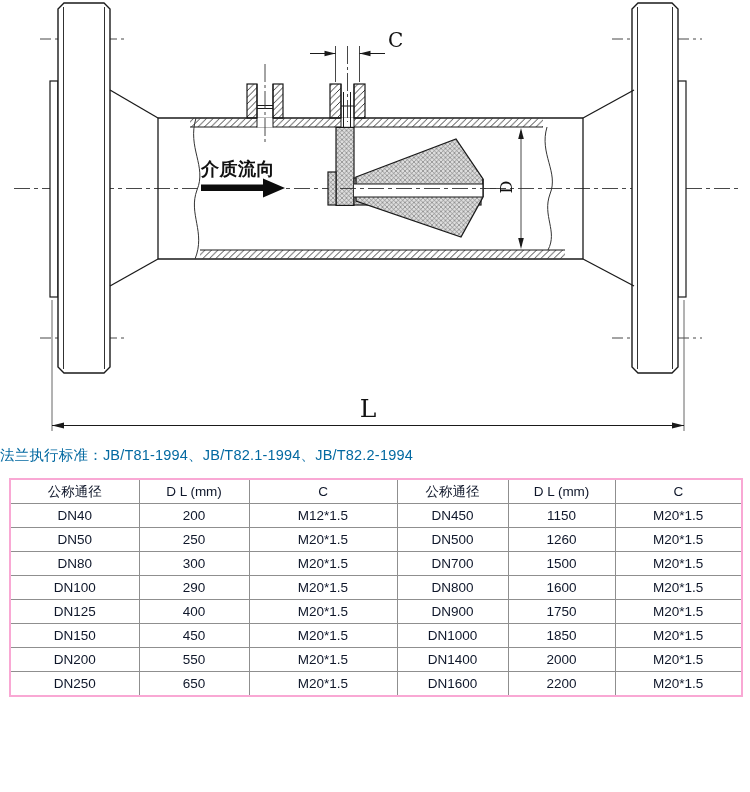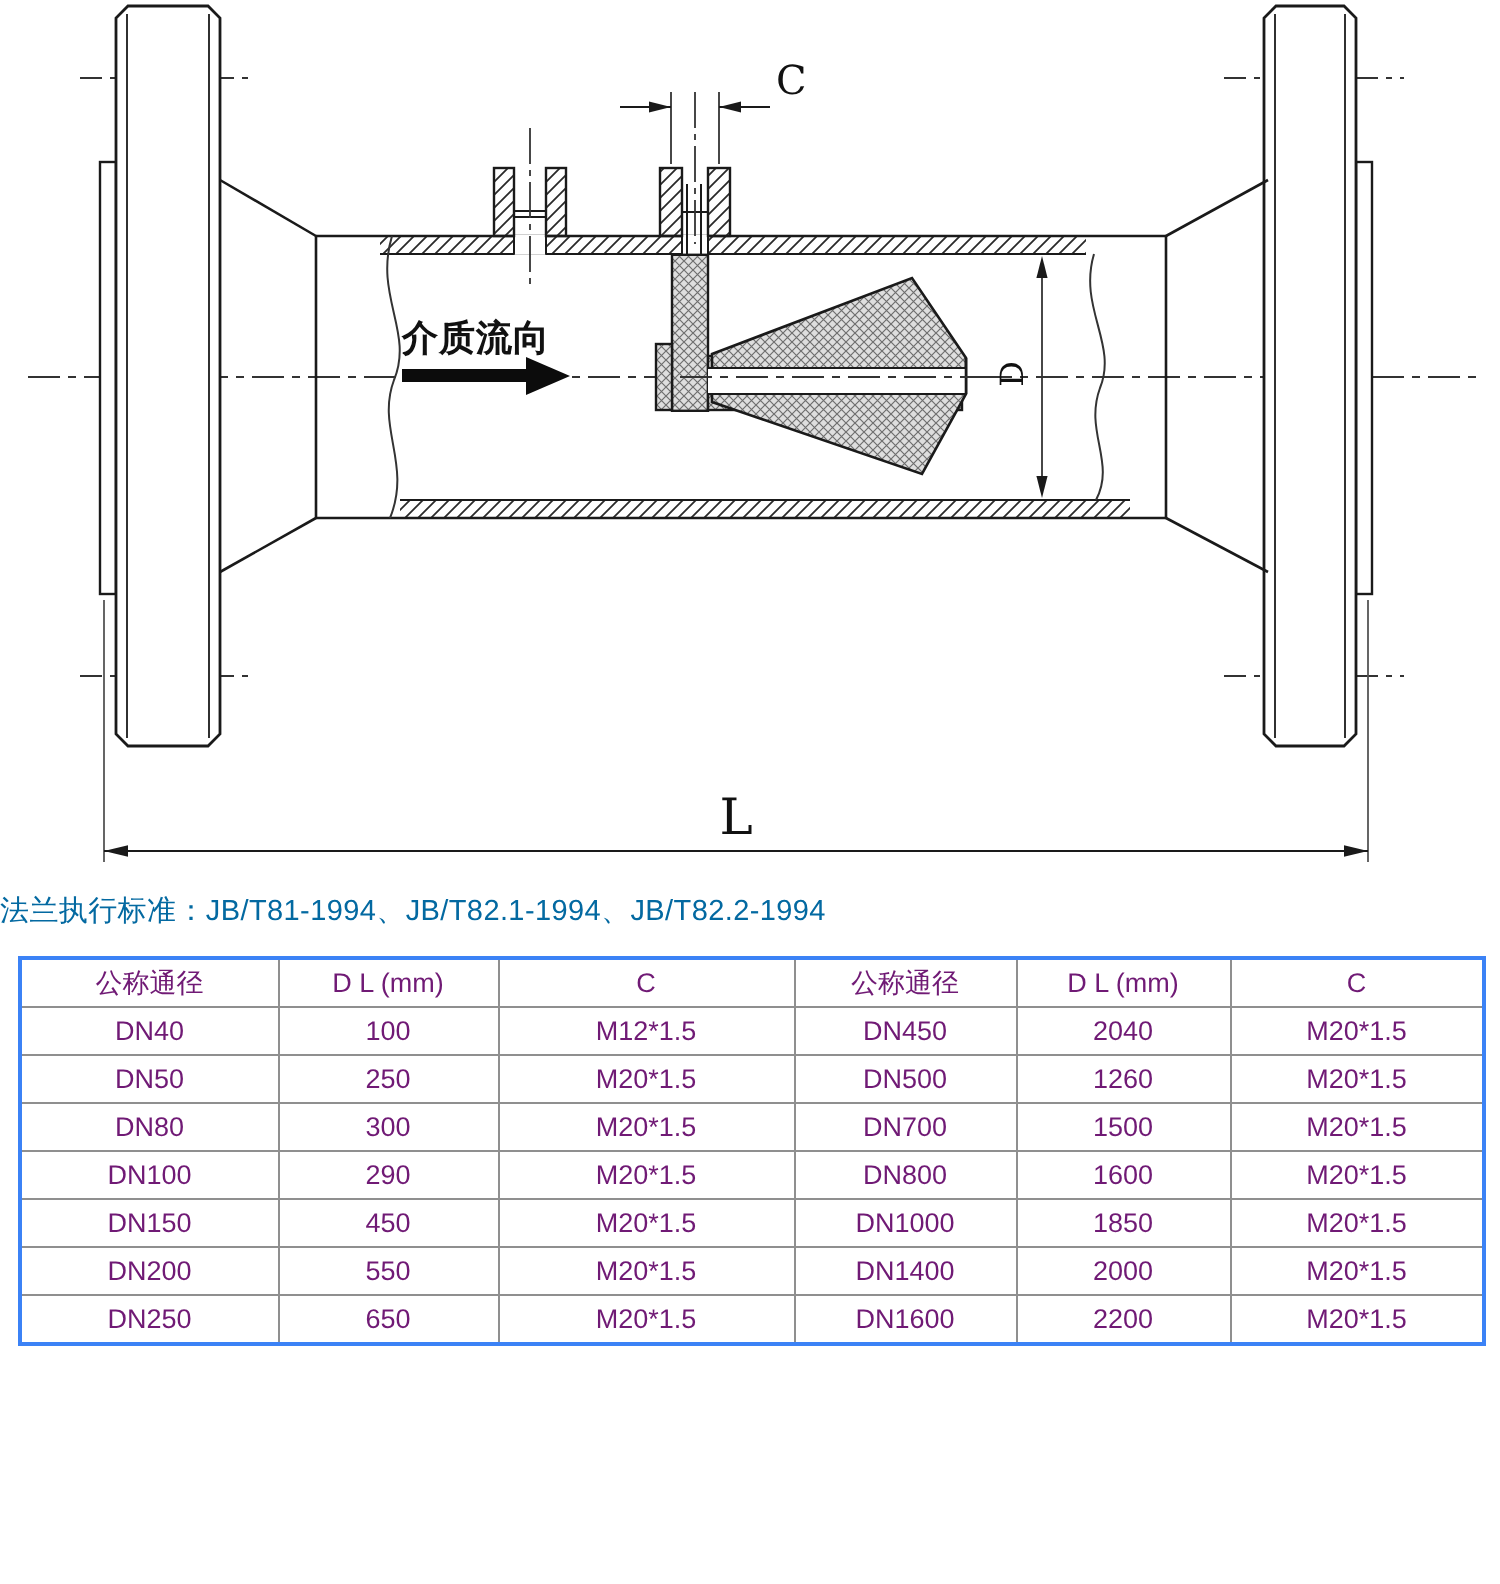--- a/index.html
+++ b/index.html
@@ -2,21 +2,21 @@
 <html><head>
 <meta charset="utf-8">
 <style>
   html,body{margin:0;padding:0;background:#ffffff;}
   .page{position:relative;width:750px;height:792px;background:#fff;overflow:hidden;
         font-family:"Liberation Sans",sans-serif;}
   .drawing{position:absolute;left:0;top:0;width:750px;height:432px;}
   .note{position:absolute;left:0;top:446px;font-size:14.5px;color:#0369a1;
         letter-spacing:0.2px;white-space:nowrap;}
   table.spec{position:absolute;left:9px;top:478px;border-collapse:collapse;table-layout:fixed;
-        font-size:13.5px;color:#701a75;border:2px solid #3b82f6;}
+        font-size:13.5px;color:#0f172a;border:2px solid #f9a8d4;}
   table.spec th,table.spec td{border:1px solid #8f8f8f;height:23px;padding:0;
         text-align:center;vertical-align:middle;font-weight:normal;white-space:nowrap;}
   svg text{font-family:"DejaVu Serif","Liberation Serif",serif;fill:#111;}
   svg text.cjk{font-family:"Liberation Sans",sans-serif;font-weight:bold;fill:#111;}
 </style>
 </head>
 <body>
 
 <div class="page">
 
@@ -164,24 +164,24 @@
         <th>D L (mm)</th>
         <th>C</th>
         <th>公称通径</th>
         <th>D L (mm)</th>
         <th>C</th>
       </tr>
     </thead>
     <tbody>
         <tr>
           <td>DN40</td>
-          <td>100</td>
+          <td>200</td>
           <td>M12*1.5</td>
           <td>DN450</td>
-          <td>2040</td>
+          <td>1150</td>
           <td>M20*1.5</td>
         </tr>
         <tr>
           <td>DN50</td>
           <td>250</td>
           <td>M20*1.5</td>
           <td>DN500</td>
           <td>1260</td>
           <td>M20*1.5</td>
         </tr>
@@ -195,20 +195,28 @@
         </tr>
         <tr>
           <td>DN100</td>
           <td>290</td>
           <td>M20*1.5</td>
           <td>DN800</td>
           <td>1600</td>
           <td>M20*1.5</td>
         </tr>
         <tr>
+          <td>DN125</td>
+          <td>400</td>
+          <td>M20*1.5</td>
+          <td>DN900</td>
+          <td>1750</td>
+          <td>M20*1.5</td>
+        </tr>
+        <tr>
           <td>DN150</td>
           <td>450</td>
           <td>M20*1.5</td>
           <td>DN1000</td>
           <td>1850</td>
           <td>M20*1.5</td>
         </tr>
         <tr>
           <td>DN200</td>
           <td>550</td>

